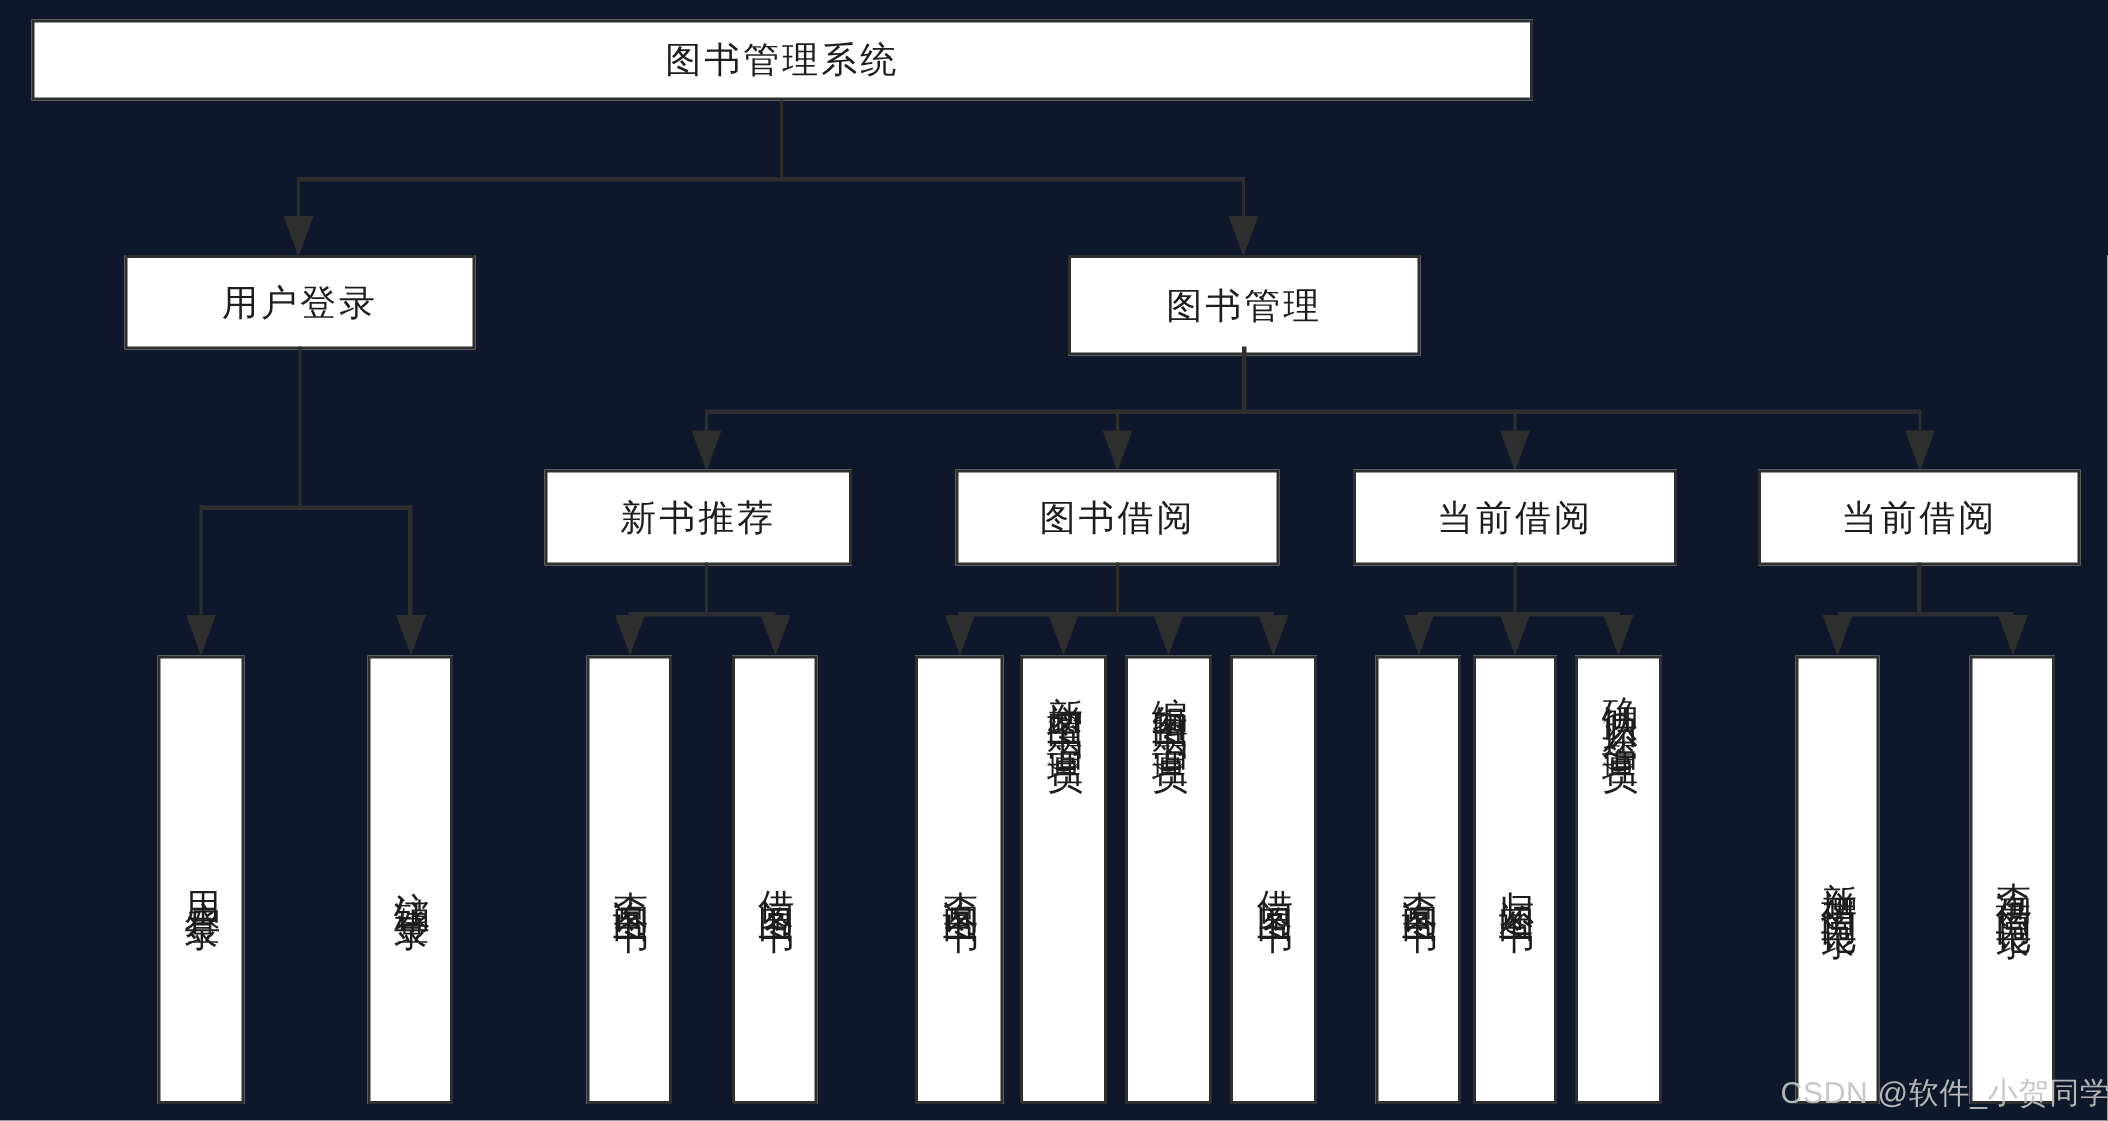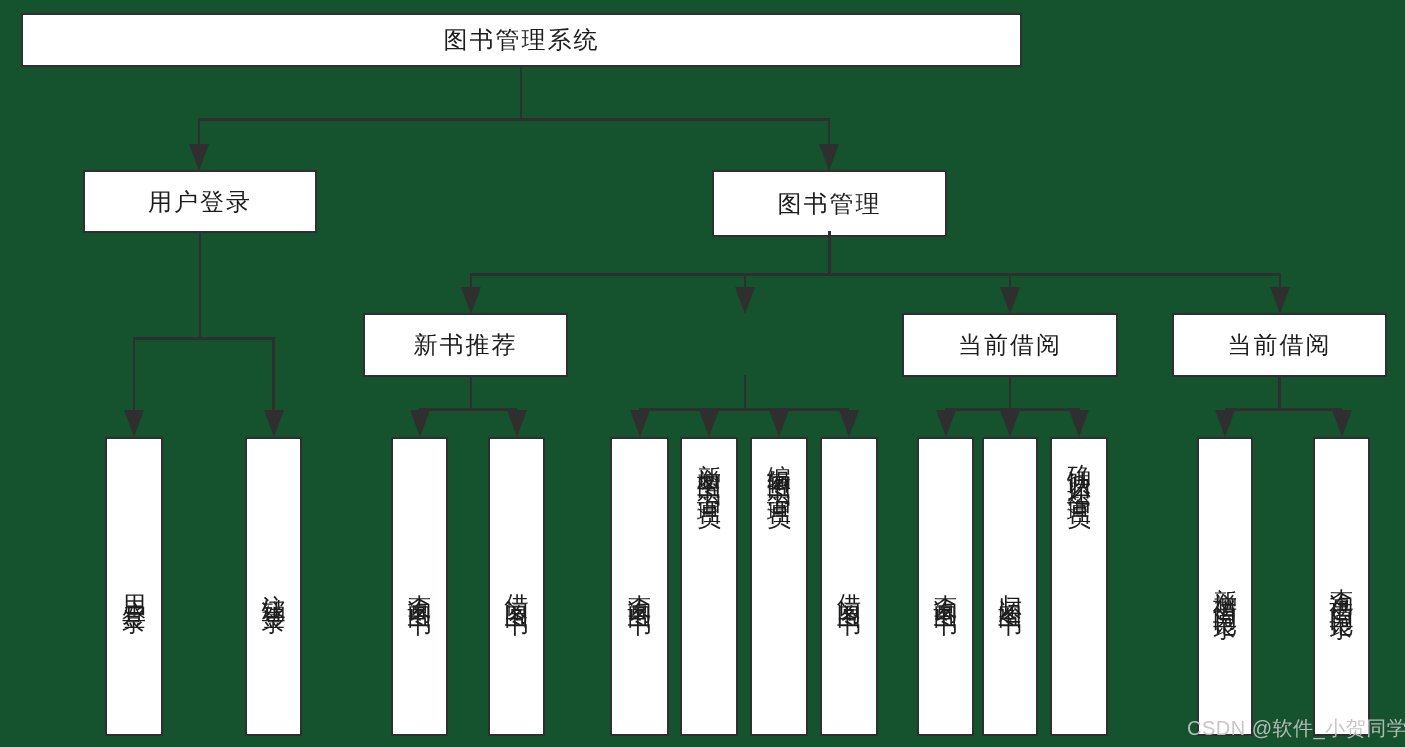--- a/index.html
+++ b/index.html
@@ -2,21 +2,21 @@
 <html style="--line: #2f2f2f; --text: #1d1d1d; --wm: #c3c3c3;"><head>
 <meta charset="utf-8">
 <style>
   :root{
     --line:#2f2f2f;
     --text:#1d1d1d;
     --wm:#c3c3c3;
   }
   html,body{margin:0;padding:0;background:#fff;}
   .canvas{
-    position:relative;width:1405px;height:747px;background:#14532d;overflow:hidden;
+    position:relative;width:1405px;height:747px;background:#0f172a;overflow:hidden;
     font-family:"Liberation Sans","DejaVu Sans",sans-serif;color:var(--text);
   }
   .box{
     position:absolute;box-sizing:border-box;border:2.5px solid var(--line);background:#fff;
     display:flex;align-items:center;justify-content:center;
     font-size:24px;letter-spacing:2px;white-space:nowrap;
   }
   .vbox{
     position:absolute;box-sizing:border-box;border:2.5px solid var(--line);background:#fff;
     display:flex;flex-direction:column;align-items:center;justify-content:center;
@@ -76,20 +76,23 @@
   <div class="arrow" style="left:461px;top:287px"></div>
   <div class="vline" style="left:743.75px;top:273px;height:16px"></div>
   <div class="arrow" style="left:735px;top:287px"></div>
   <div class="vline" style="left:1008.75px;top:273px;height:16px"></div>
   <div class="arrow" style="left:1000px;top:287px"></div>
   <div class="vline" style="left:1278.75px;top:273px;height:16px"></div>
   <div class="arrow" style="left:1270px;top:287px"></div>
 
   <div class="box" style="left:363px;top:313px;width:205px;height:64px">
     <span>新书推荐</span>
+  </div>
+  <div class="box" style="left:637px;top:313px;width:216px;height:64px">
+    <span>图书借阅</span>
   </div>
   <div class="box" style="left:902px;top:313px;width:216px;height:64px">
     <span>当前借阅</span>
   </div>
   <div class="box" style="left:1172px;top:313px;width:215px;height:64px">
     <span>当前借阅</span>
   </div>
 
   <div class="vline" style="left:469.75px;top:375px;height:35px"></div>
   <div class="hline" style="left:419px;top:408px;width:98px"></div>

